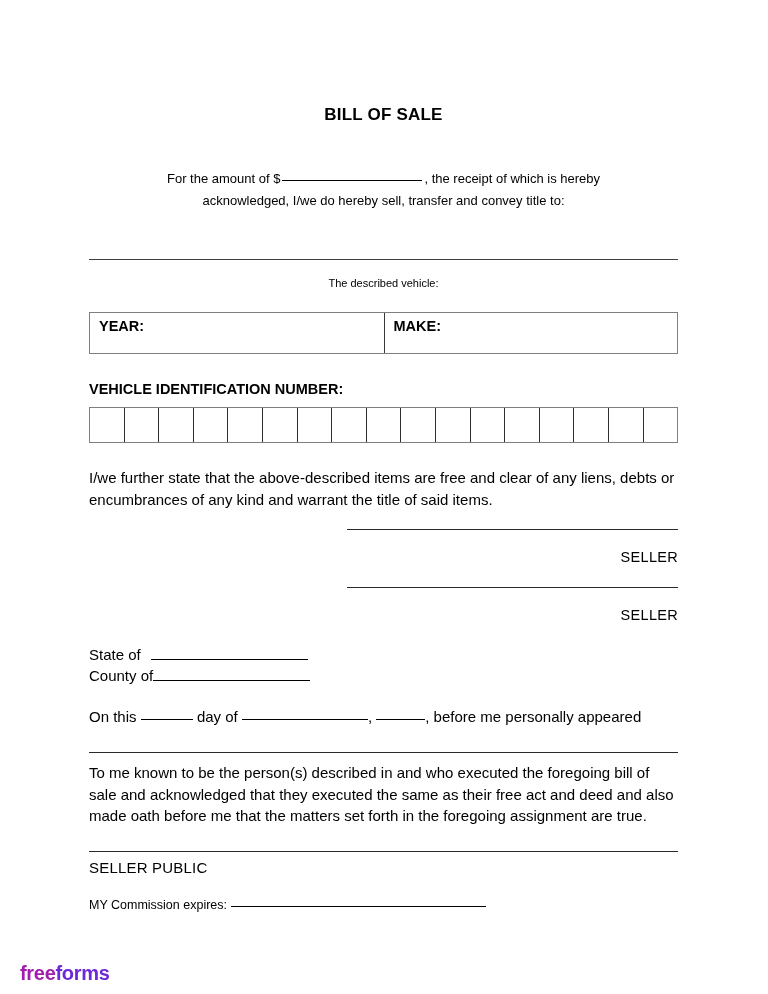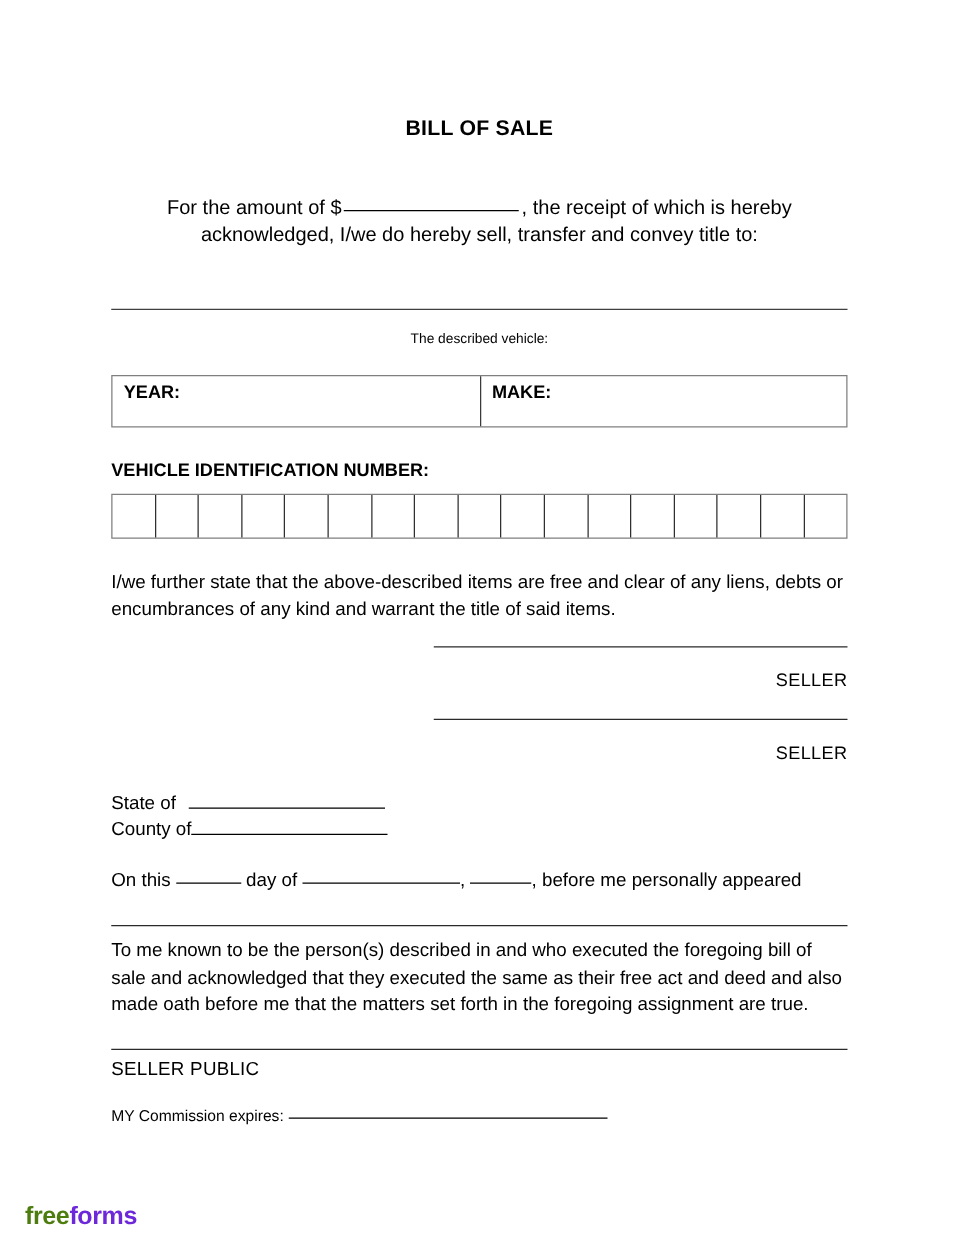--- a/index.html
+++ b/index.html
@@ -19,35 +19,35 @@
   .page {
     position: absolute;
     inset: 0;
     background: #ffffff;
   }
 
   
   .content {
     position: absolute;
     left: 89px;
-    top: 0;
+    top: 12px;
     width: 589px;
   }
 
   .doc-title {
     text-align: center;
     font-size: 17px;
     font-weight: bold;
     letter-spacing: 0.2px;
     margin-top: 93px;
   }
 
   .intro {
     text-align: center;
-    font-size: 16px;
+    font-size: 13px;
     line-height: 22px;
     margin-top: 43px;
     padding: 0 18px;
   }
   .intro .blank {
     display: inline-block;
     width: 140px;
     border-bottom: 1.4px solid #000;
     vertical-align: 2px;
     margin: 0 2px;
@@ -188,21 +188,21 @@
   }
 
   
   .logo {
     position: absolute;
     left: 20px;
     top: 962px;
     font-size: 20px;
     letter-spacing: -0.3px;
   }
-  .logo .free  { color: #4d7c0f; font-weight: bold; text-align: center; }
+  .logo .free  { color: #a21caf; font-weight: bold; text-align: center; }
   .logo .forms { color: #6d28d9; font-weight: bold; }
 </style>
 </head>
 <body>
 
 <div class="page">
   <div class="content">
 
     <div class="doc-title">BILL OF SALE</div>
 

